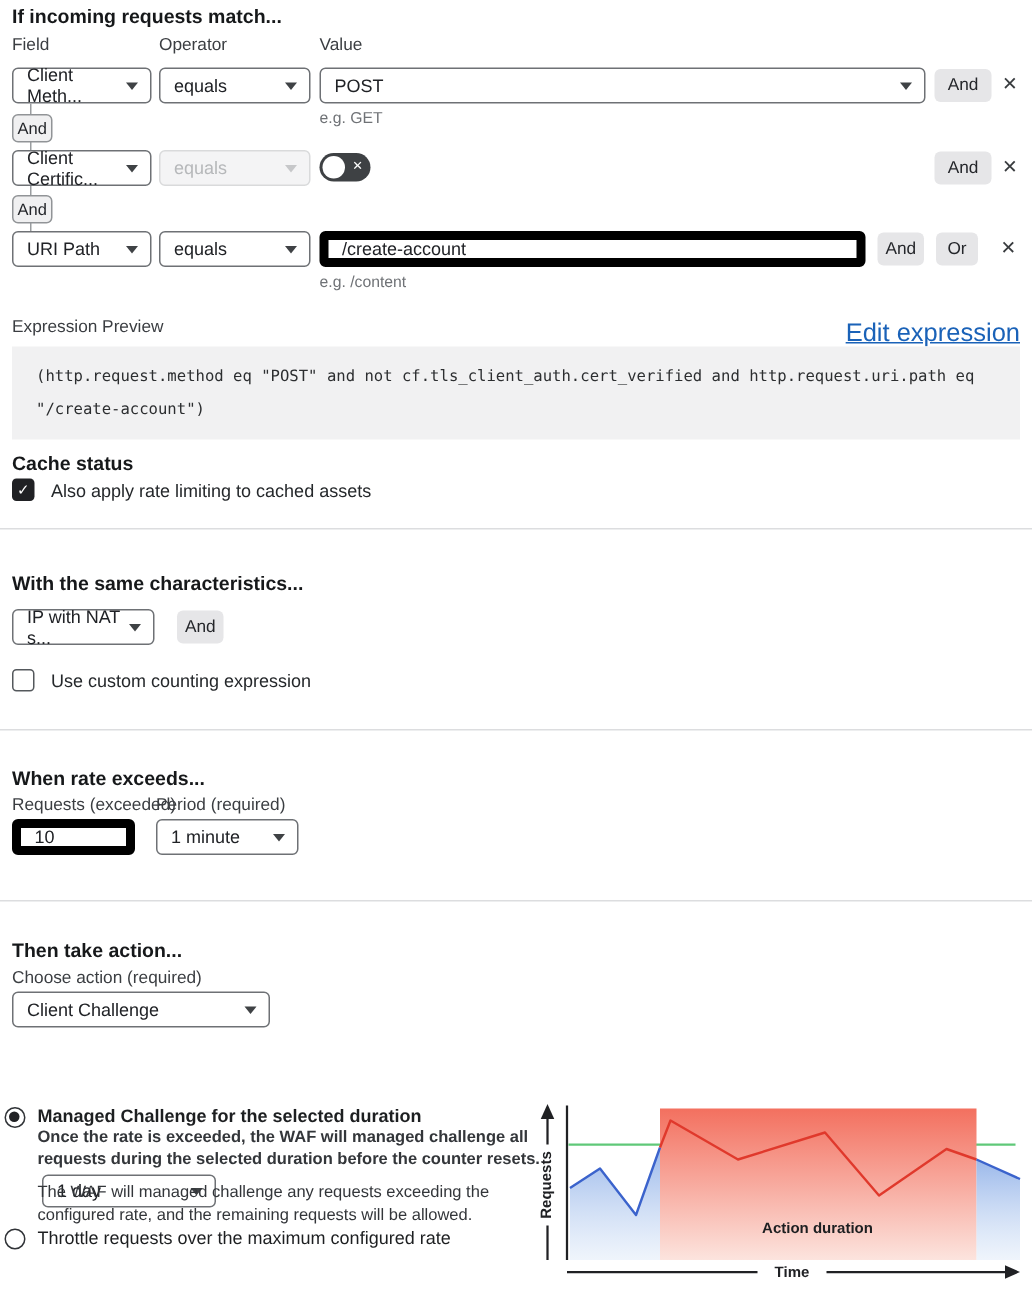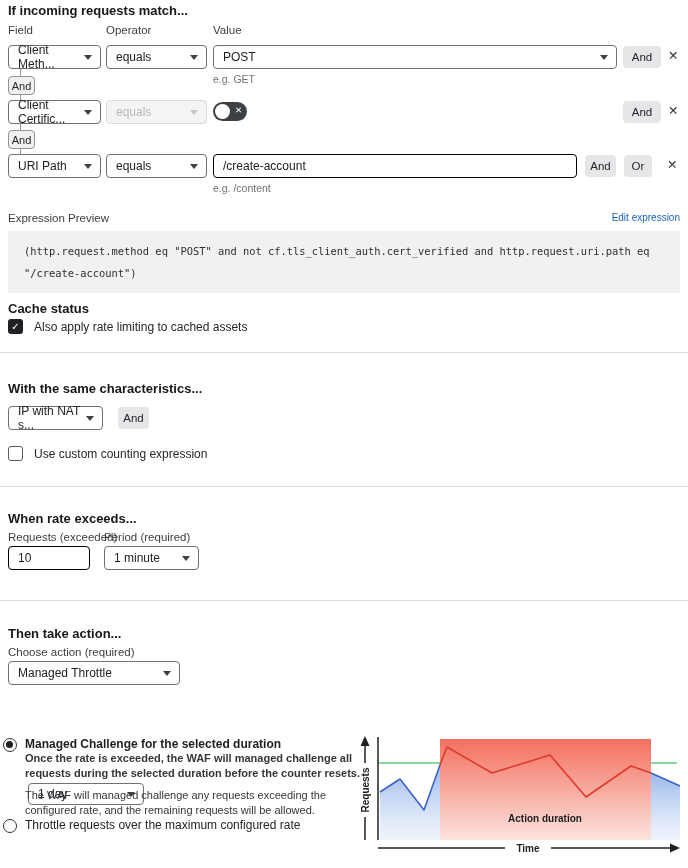--- a/index.html
+++ b/index.html
@@ -8,30 +8,30 @@
   .abs { position:absolute; }
   .sec-title { font-weight:700; font-size:13px; color:#16181a; }
   .col-label { font-size:11.5px; color:#3b3e42; }
   .hint { font-size:10.5px; color:#6f7276; }
   .dd { position:absolute; background:#fff; border:1px solid #6e7175; border-radius:4px; height:24px;
         font-size:12px; color:#202226; display:flex; align-items:center; padding:0 20px 0 9px; cursor:pointer; }
   .dd .caret { position:absolute; right:8px; top:50%; margin-top:-2px; width:0; height:0;
         border-left:4px solid transparent; border-right:4px solid transparent; border-top:5px solid #3f4245; }
   .dd.disabled { background:#f4f4f5; border-color:#d9dadb; color:#b6b8ba; }
   .dd.disabled .caret { border-top-color:#c6c7c9; }
-  .txt-input { position:absolute; background:#fff; border:1px solid #000000; border-radius:4px; height:24px;
+  .txt-input { position:absolute; background:#fff; border:6px solid #000000; border-radius:4px; height:24px;
         font-size:12px; color:#202226; padding:0 9px; font-family:"Liberation Sans",sans-serif; }
   .btn { position:absolute; background:#e6e6e8; border:none; border-radius:4px; font-size:11.5px; color:#24262a;
         display:flex; align-items:center; justify-content:center; cursor:pointer; height:22px; }
   .chip { position:absolute; background:#f0f0f1; border:1px solid #919497; border-radius:4px; font-size:11px;
         color:#24262a; display:flex; align-items:center; justify-content:center; width:27px; height:19px; cursor:pointer; }
   .conn { position:absolute; width:1px; background:#9a9da0; left:20px; }
   .x-btn { position:absolute; font-size:12.5px; color:#393c3f; cursor:pointer; line-height:1; }
   .divider { position:absolute; left:0; right:0; height:1px; background:#dcdddf; }
-  .link { position:absolute; font-size:10px; color:#1a62b8; cursor:pointer; }
+  .link { position:absolute; font-size:17px; color:#1a62b8; text-decoration:underline; cursor:pointer; }
   .codeblock { position:absolute; left:8px; width:672px; background:#f1f1f2; padding:9px 16px;
         font-family:"DejaVu Sans Mono",monospace; font-size:10.4px; line-height:22px; color:#2c2e30; white-space:pre-wrap; }
   .checkbox { position:absolute; width:15px; height:15px; border-radius:3px; cursor:pointer; }
   .checkbox.checked { background:#202124; color:#fff; display:flex; align-items:center; justify-content:center; font-size:10px; }
   .checkbox.unchecked { border:1.5px solid #54585c; background:#fff; }
   .cb-label { position:absolute; font-size:12px; color:#25282b; }
   .radio { position:absolute; width:14px; height:14px; border-radius:50%; border:1.5px solid #303337; background:#fff; cursor:pointer; }
   .radio.selected::after { content:""; position:absolute; left:2px; top:2px; width:7px; height:7px; border-radius:50%; background:#202124; }
   .opt-label { position:absolute; font-size:12px; color:#1d1f21; cursor:pointer; }
   .opt-desc { position:absolute; font-size:11px; line-height:15px; color:#33363a; width:348px; }
@@ -130,21 +130,21 @@
   <div class="dd" style="left:104px;top:546px;width:95px;">
     <span>1 minute</span>
     <span class="caret"></span>
   </div>
 
   <div class="divider" style="top:600px;"></div>
 
   <div class="abs sec-title" style="left:8px;top:626px;">Then take action...</div>
   <div class="abs col-label" style="left:8px;top:646px;">Choose action (required)</div>
   <div class="dd" style="left:8px;top:661px;width:172px;">
-    <span>Managed Throttle</span>
+    <span>Client Challenge</span>
     <span class="caret"></span>
   </div>
 
 
   <div class="radio selected" style="left:3px;top:738px;"></div>
   <div class="opt-label" style="left:25px;top:737px;font-weight:700;">Managed Challenge for the selected duration</div>
   <div class="opt-desc" style="left:25px;top:751px;font-weight:bold;">Once the rate is exceeded, the WAF will managed challenge all requests during the selected duration before the counter resets.</div>
   <div class="dd" style="left:28px;top:783px;width:116px;height:22px;">
     <span>1 day</span>
     <span class="caret"></span>

